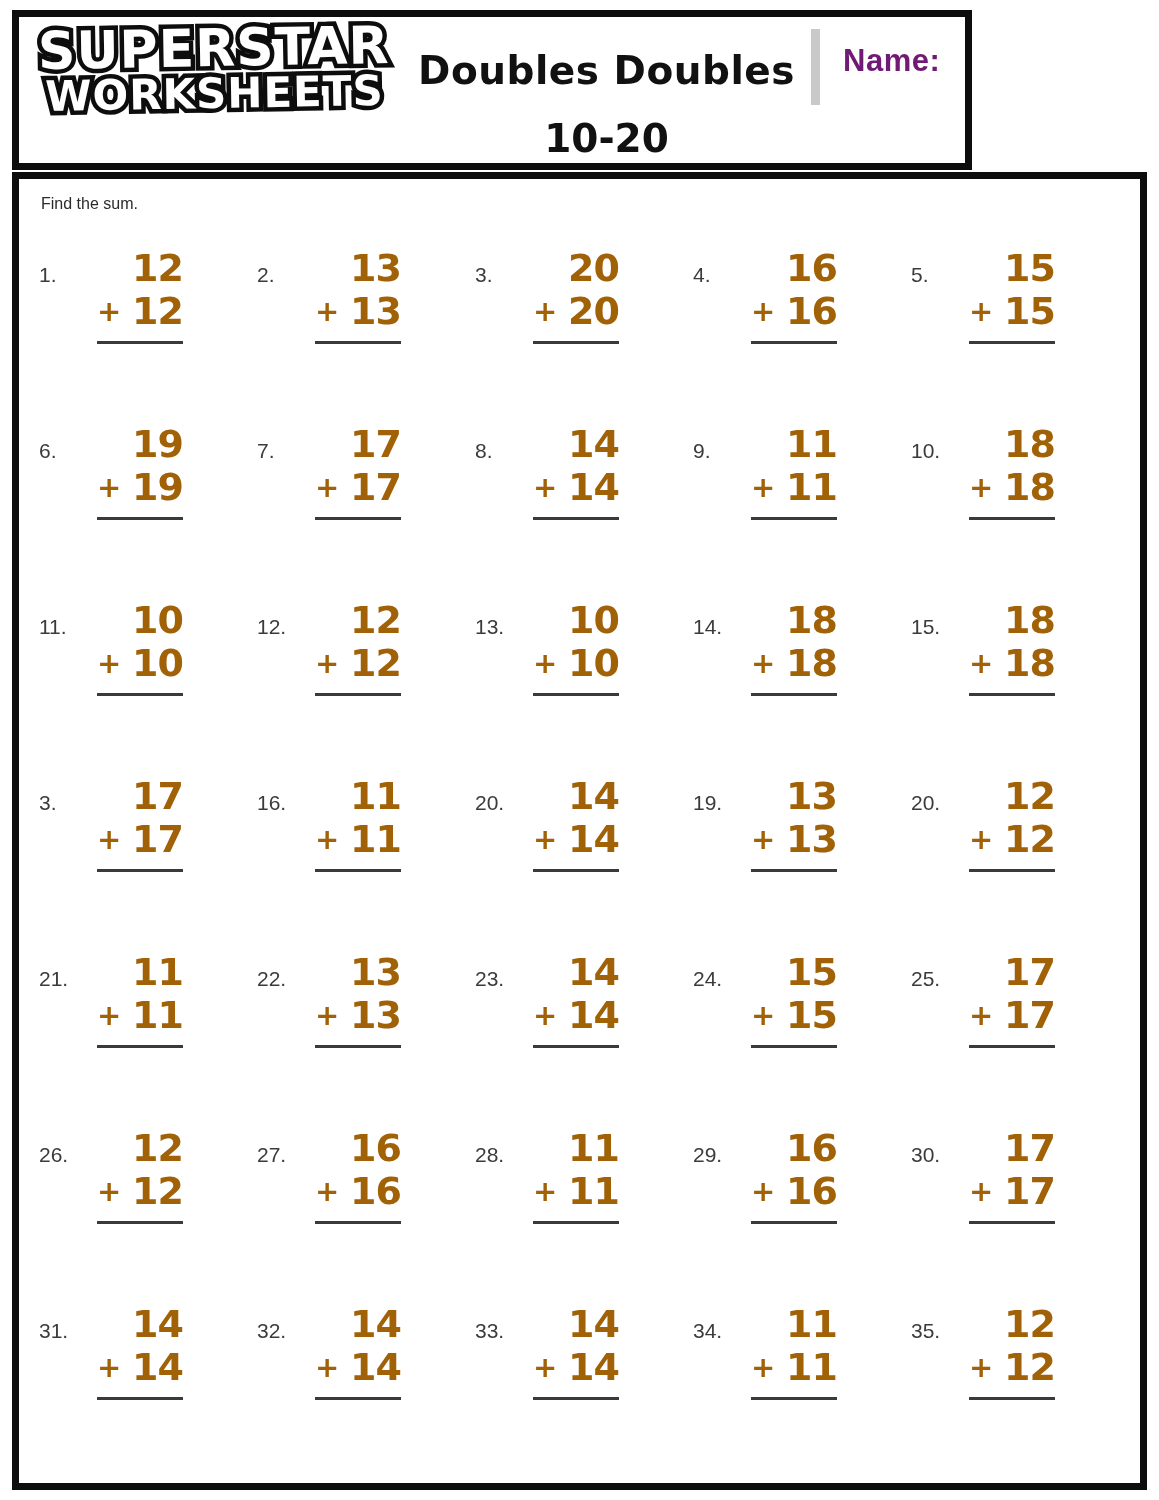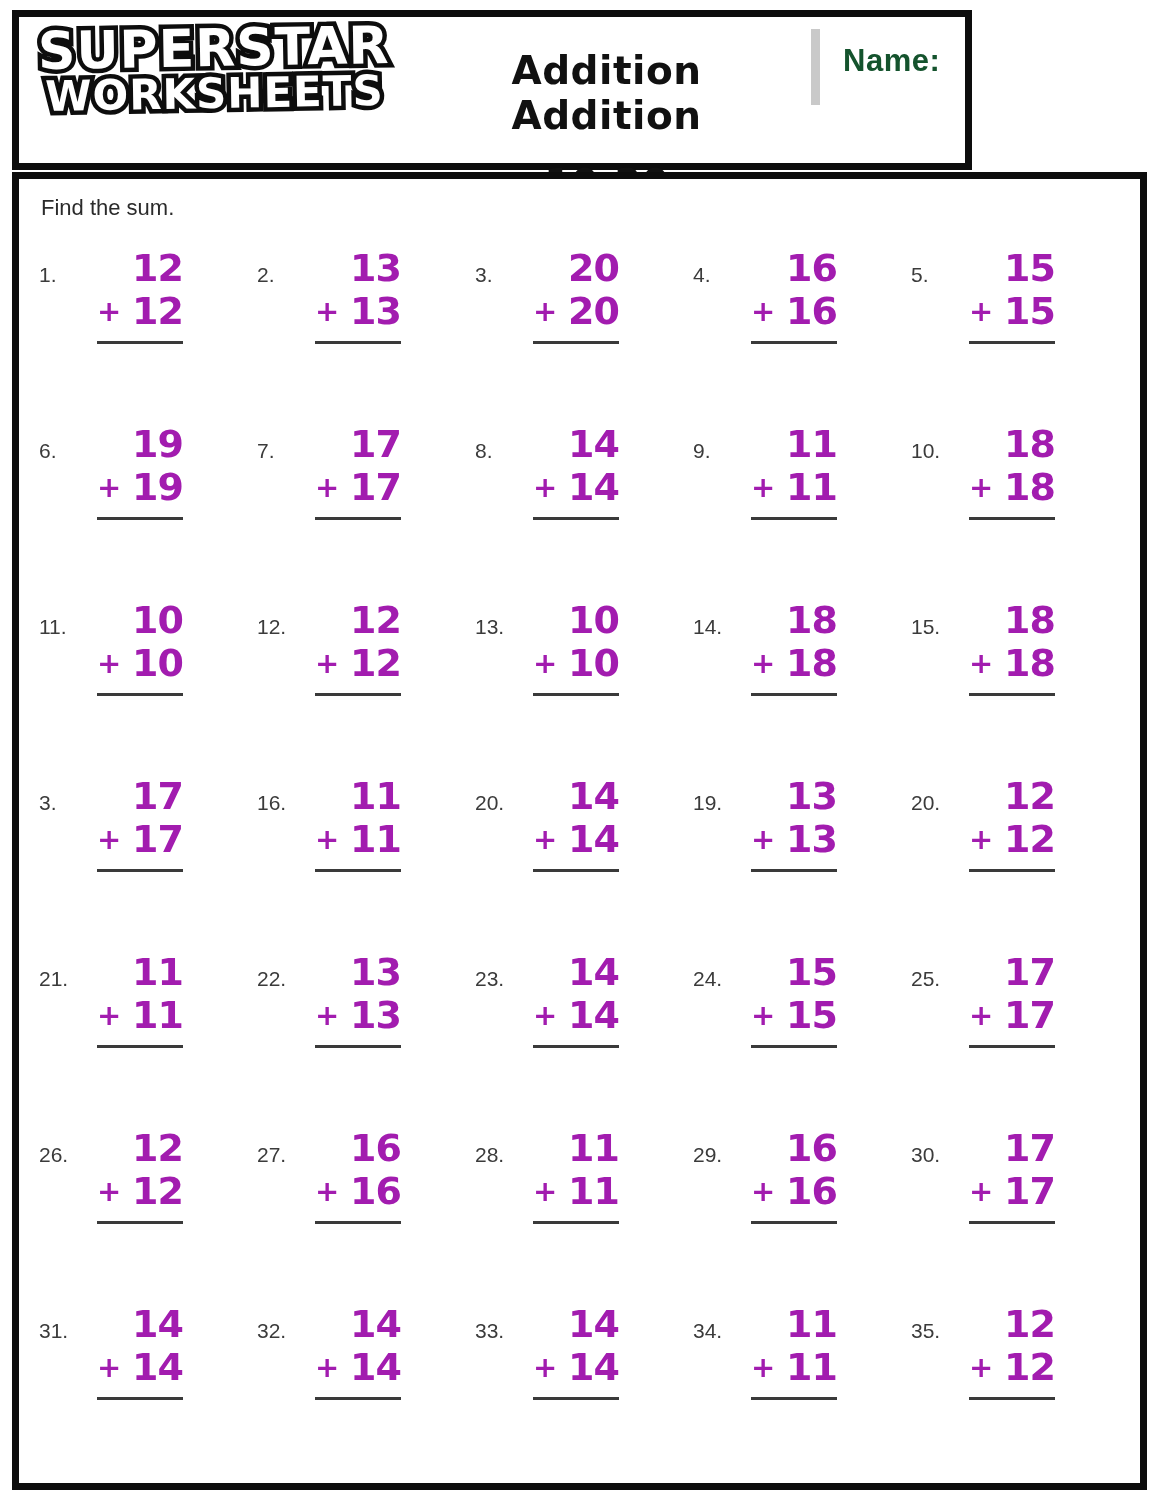--- a/index.html
+++ b/index.html
@@ -56,36 +56,36 @@
     position: absolute;
     left: 792px; top: 12px;
     width: 9px; height: 76px;
     background: #c9c9c9;
   }
   .name-label {
     position: absolute;
     left: 824px; top: 26px;
     font-size: 31px;
     font-weight: 600;
-    color: #14532d;
+    color: #701a75;
     letter-spacing: 0.5px;
   }
 
   
   .main-box {
     position: absolute;
     left: 12px; top: 172px;
     width: 1135px; height: 1318px;
     border: 7px solid #0d0d0d;
     background: #ffffff;
   }
   .instruction {
     position: absolute;
     left: 22px; top: 16px;
-    font-size: 22px;
+    font-size: 16px;
     color: #2b2b2b;
   }
 
   .problems-grid {
     position: absolute;
     left: 20px; top: 46px;
     width: 1090px;
     display: grid;
     grid-template-columns: repeat(5, 1fr);
     grid-auto-rows: 176px;
@@ -102,21 +102,21 @@
     font-size: 21px;
     color: #3b3b3b;
     flex: none;
   }
   .p-body {
     width: 86px;
     margin-left: 14px;
     flex: none;
     font-family: "DejaVu Sans", sans-serif;
     font-weight: bold;
-    color: #a21caf;
+    color: #a16207;
   }
   .p-top {
     font-size: 38px;
     line-height: 1.12;
     text-align: right;
     letter-spacing: -1px;
   }
   .p-row2 {
     display: flex;
     justify-content: space-between;
@@ -134,21 +134,21 @@
 </style>
 </head>
 <body>
 
 <div class="header-box">
   <div class="logo">
     <span class="logo-line1">SUPERSTAR</span>
     <span class="logo-line2">WORKSHEETS</span>
   </div>
   <div class="title-block">
-    <div class="title-line1">Addition Addition</div>
+    <div class="title-line1">Doubles Doubles</div>
     <div class="title-line2">10-20</div>
   </div>
   <div class="name-divider"></div>
   <div class="name-label">Name:</div>
 </div>
 
 <div class="main-box">
   <div class="instruction">Find the sum.</div>
   <div class="problems-grid" id="problems-grid">
   <div class="problem">

